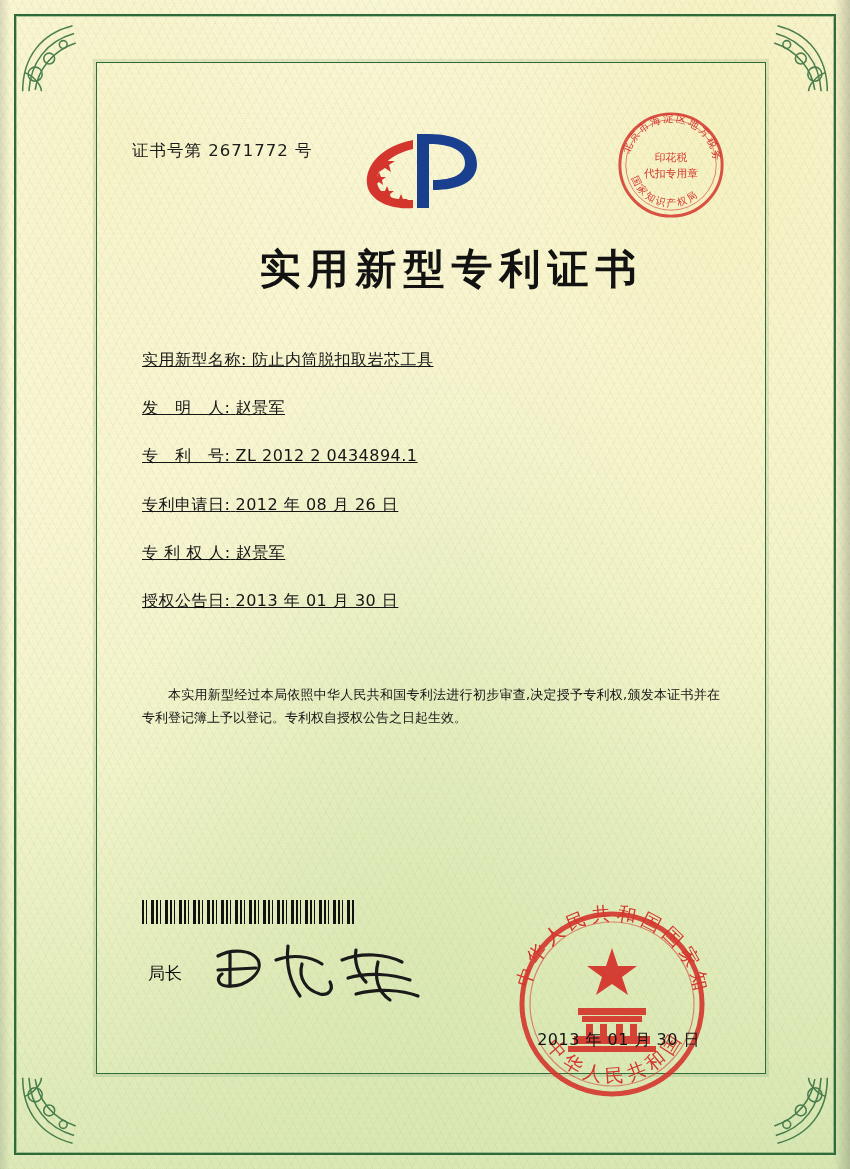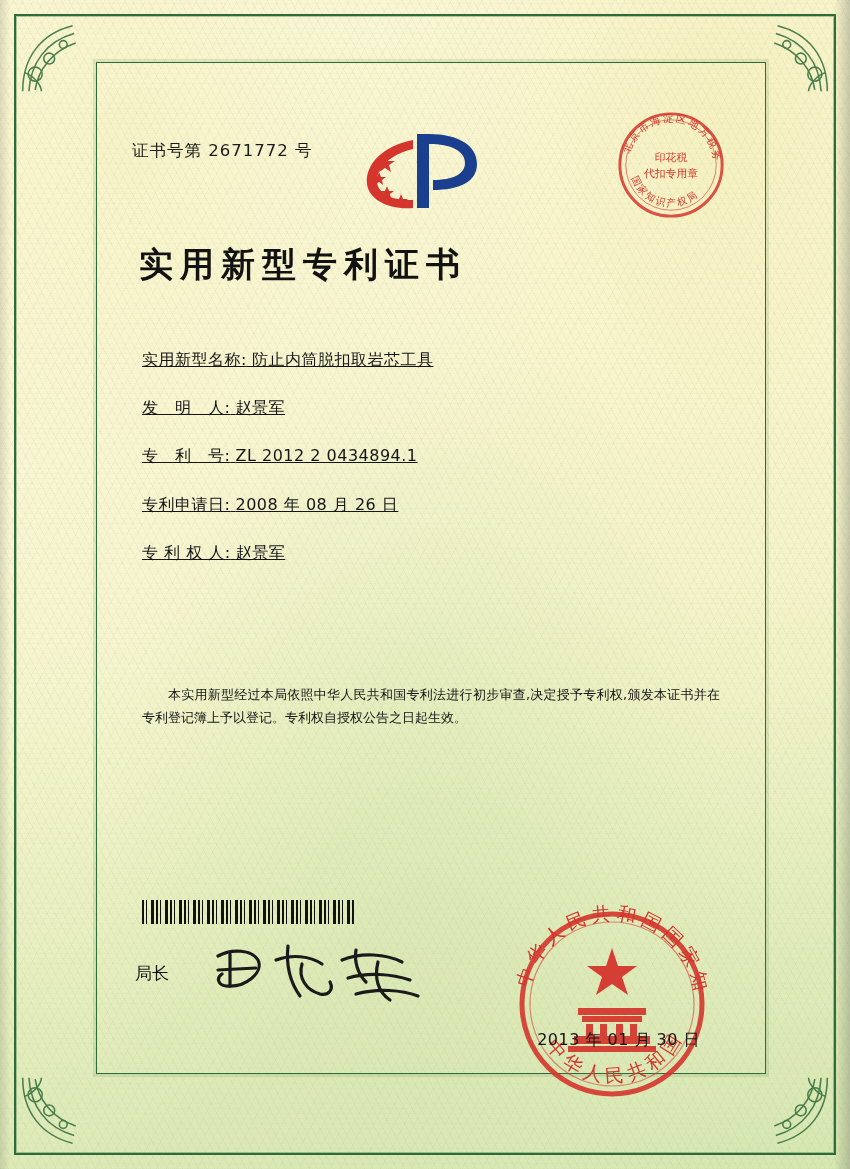--- a/index.html
+++ b/index.html
@@ -99,23 +99,24 @@
     top: 44px;
     width: 118px;
     height: 118px;
   }
 
   .title {
     position: absolute;
     left: 0;
     right: 0;
     top: 180px;
+    text-align: center;
     font-family: "DejaVu Serif", serif;
     font-weight: bold;
-    font-size: 34px;
+    font-size: 41px;
     letter-spacing: 7px;
     color: #121212;
     margin-left: 43px;
   }
 
   .fields {
     position: absolute;
     left: 46px;
     right: 40px;
     top: 288px;
@@ -153,21 +154,21 @@
     width: 214px;
     height: 24px;
     background-image: repeating-linear-gradient(90deg,
       #111 0px, #111 2px, transparent 2px, transparent 4px,
       #111 4px, #111 5px, transparent 5px, transparent 9px,
       #111 9px, #111 12px, transparent 12px, transparent 14px);
   }
 
   .signature-line {
     position: absolute;
-    left: 39px;
+    left: 52px;
     top: 900px;
     font-size: 17px;
     color: #111;
   }
   .signature-script {
     position: absolute;
     left: 110px;
     top: 872px;
     width: 230px;
     height: 76px;
@@ -325,25 +326,29 @@
       <div class="field-row">
         <span class="lbl">发　明　人:</span>
         <span class="val">赵景军</span>
       </div>
       <div class="field-row">
         <span class="lbl">专　利　号:</span>
         <span class="val">ZL 2012 2 0434894.1</span>
       </div>
       <div class="field-row">
         <span class="lbl">专利申请日:</span>
-        <span class="val">2008 年 08 月 26 日</span>
+        <span class="val">2012 年 08 月 26 日</span>
       </div>
       <div class="field-row">
         <span class="lbl">专 利 权 人:</span>
         <span class="val">赵景军</span>
+      </div>
+      <div class="field-row">
+        <span class="lbl">授权公告日:</span>
+        <span class="val">2013 年 01 月 30 日</span>
       </div>
     </div>
 
     <div class="paragraphs">
       <p>本实用新型经过本局依照中华人民共和国专利法进行初步审查,决定授予专利权,颁发本证书并在专利登记簿上予以登记。专利权自授权公告之日起生效。</p>
     </div>
 
     <div class="barcode"></div>
 
     <div class="signature-line">局长</div>

